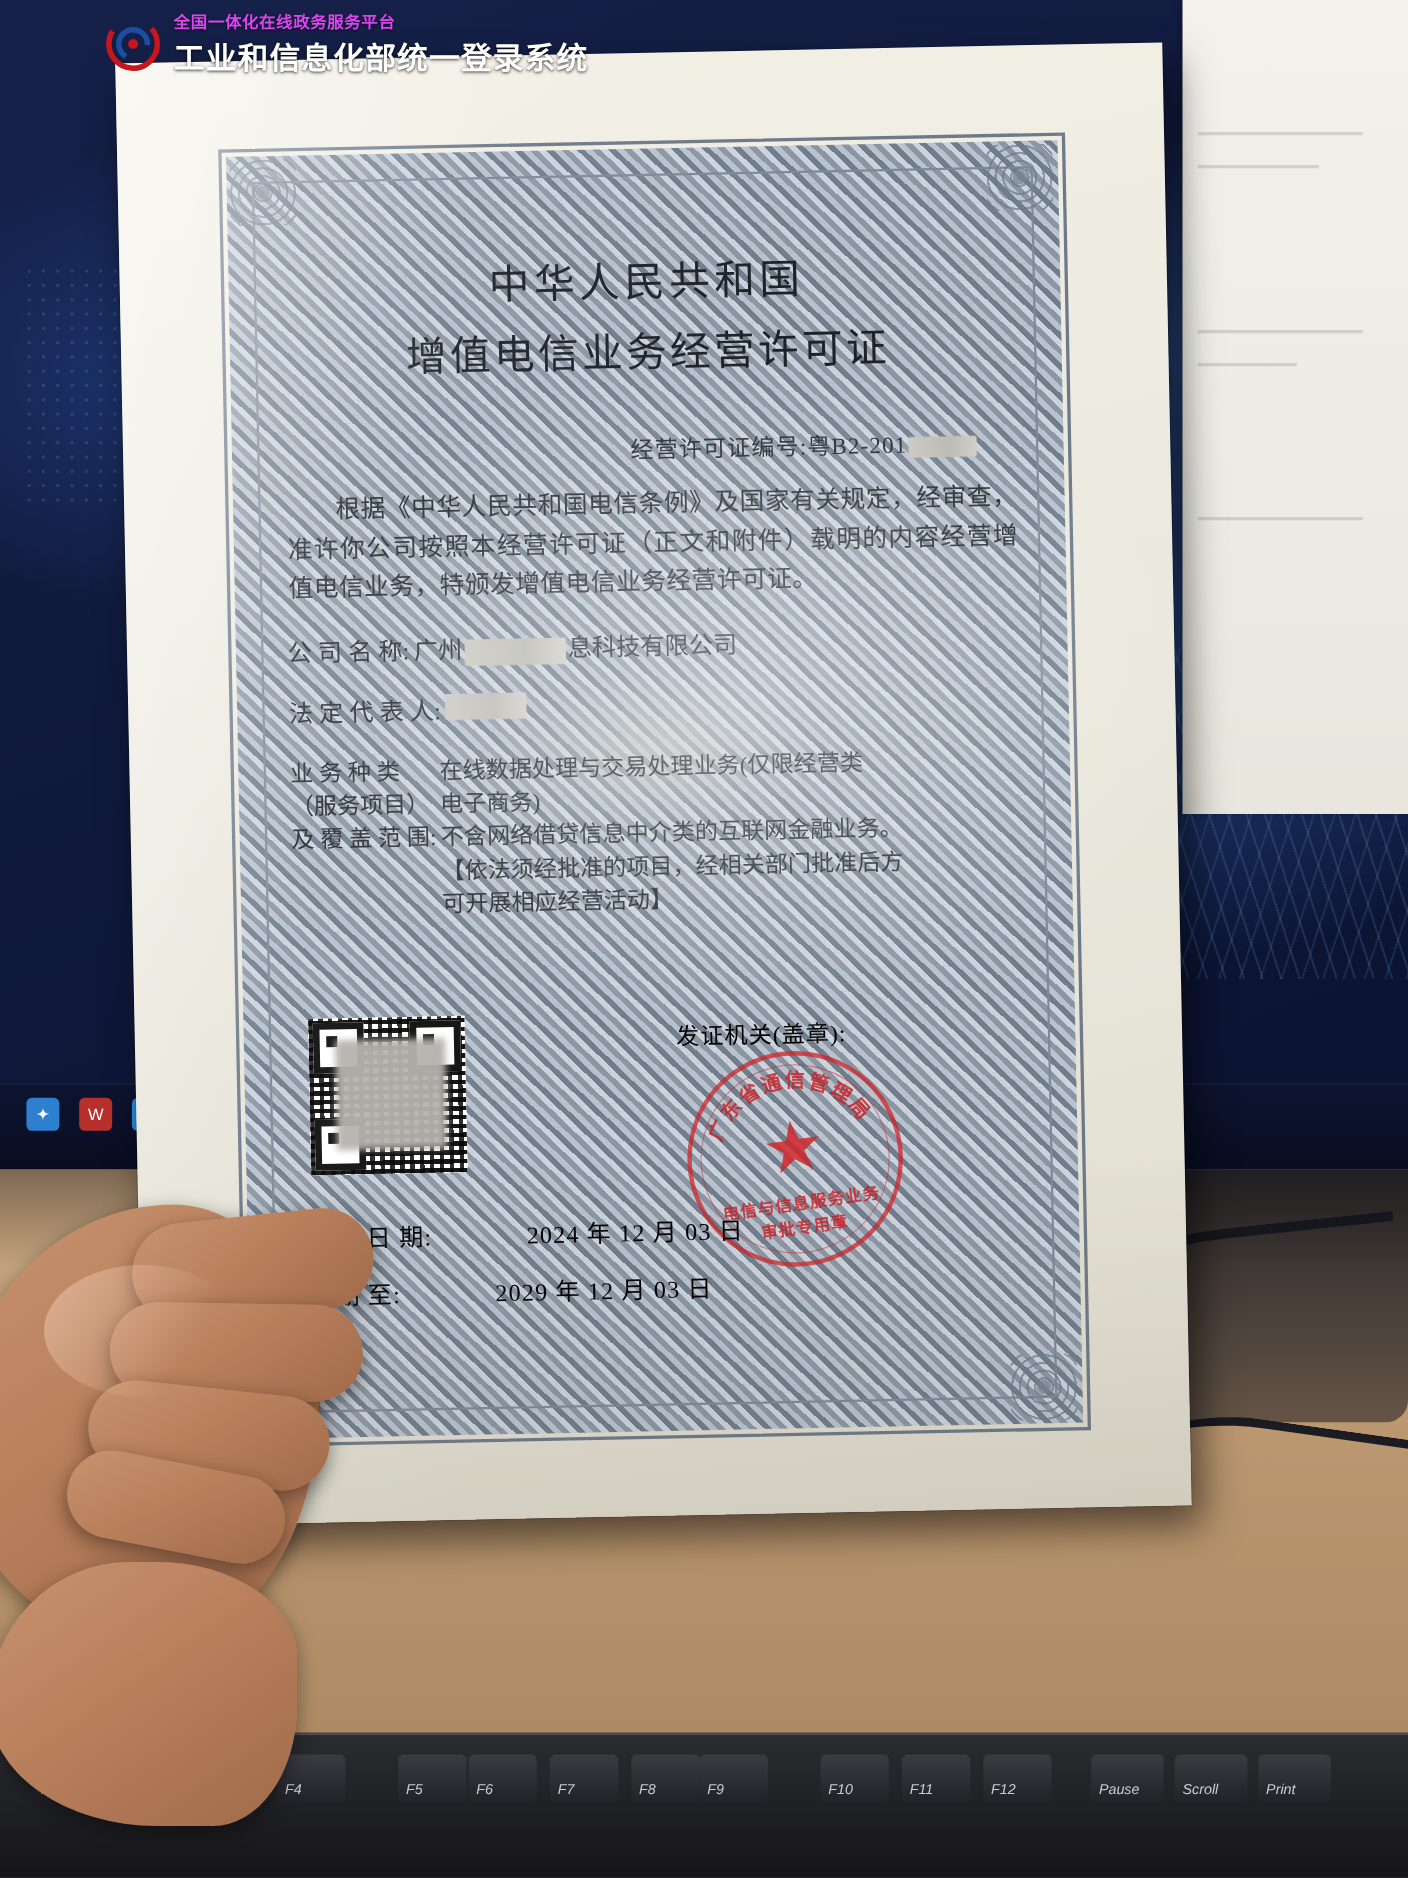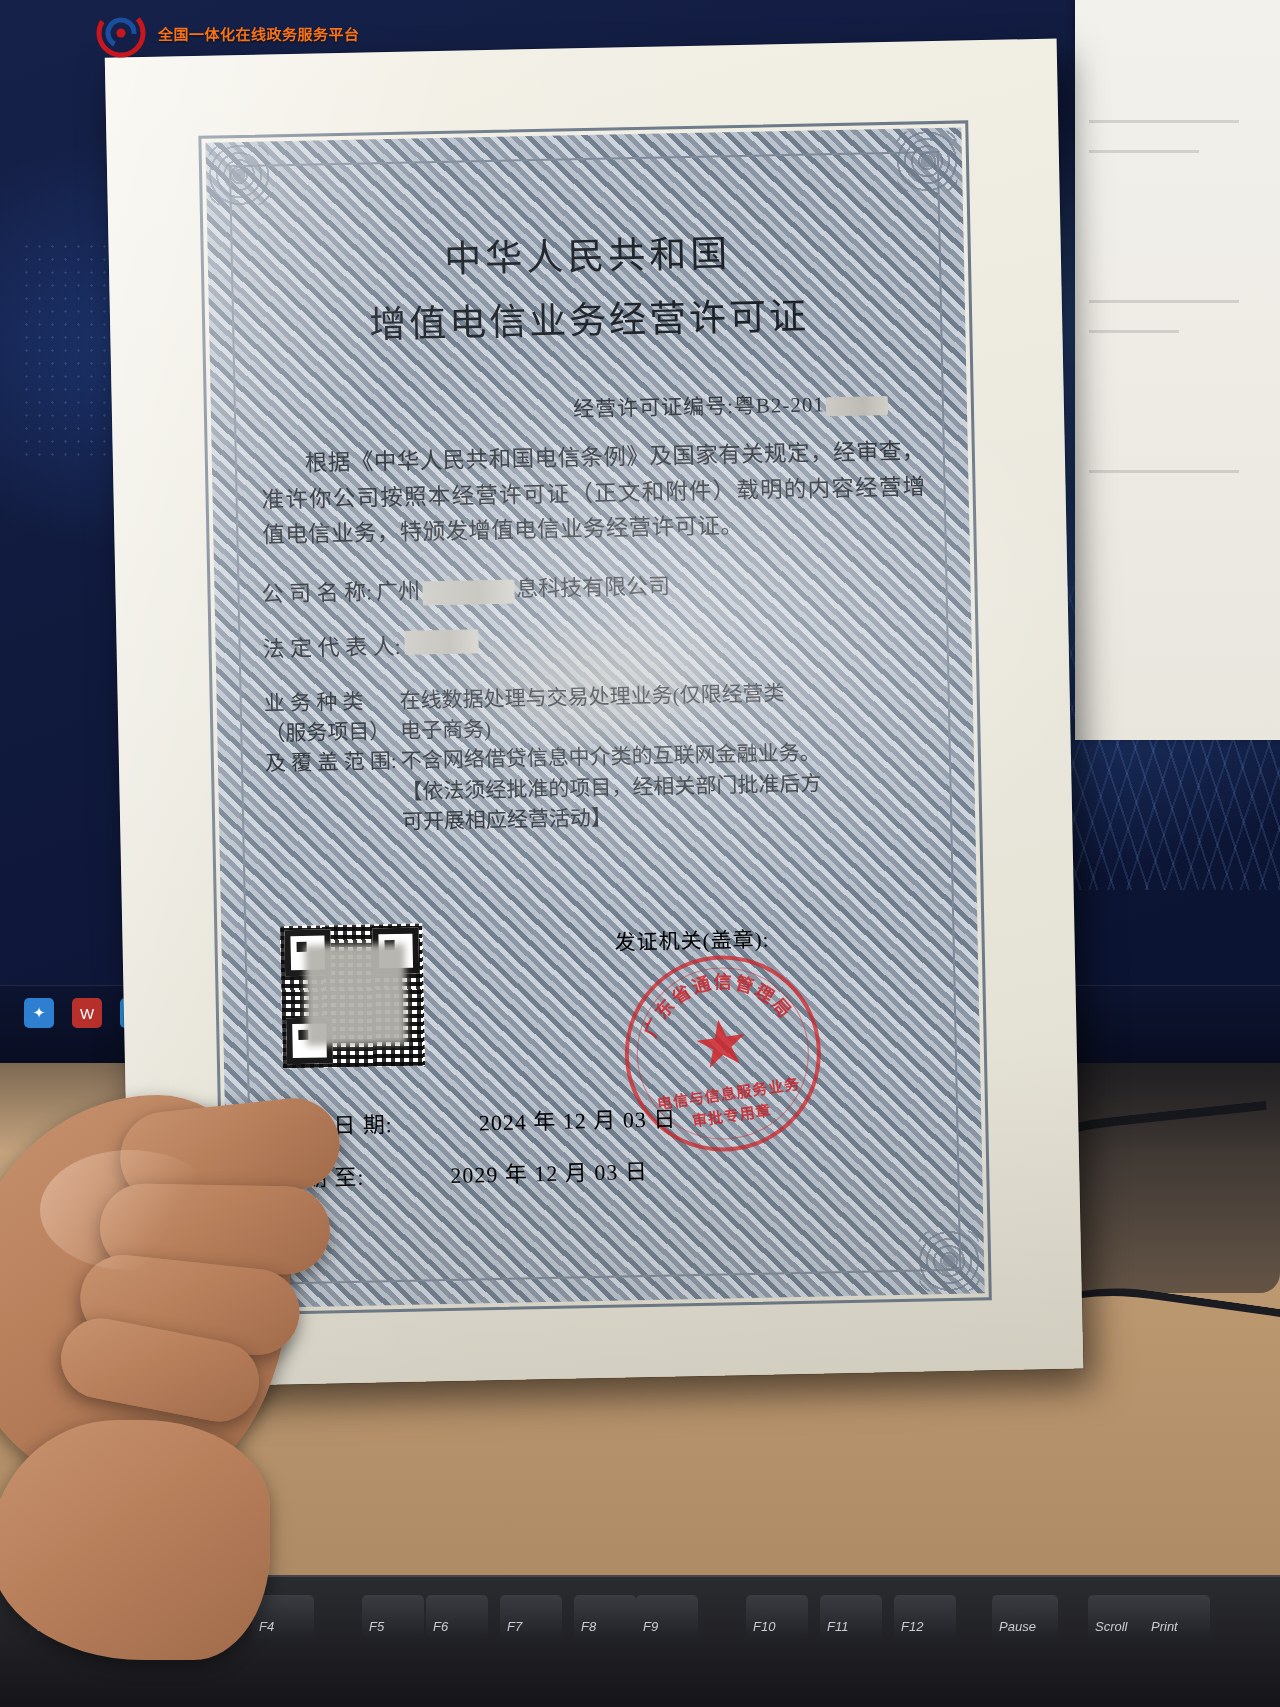--- a/index.html
+++ b/index.html
@@ -159,21 +159,21 @@
   }
   .gear-logo {
     width: 50px; height: 50px;
     position: relative;
     flex: 0 0 auto;
   }
   .header-text .line1 {
     font-family: "Liberation Sans", sans-serif;
     font-size: 15px;
     font-weight: bold;
-    color: #f97316;
+    color: #d946ef;
     letter-spacing: 0.5px;
     text-shadow: 0 1px 2px rgba(0,0,0,0.7);
   }
   .header-text .line2 {
     font-family: "Liberation Sans", sans-serif;
     font-size: 28px;
     font-weight: bold;
     color: #ffffff;
     letter-spacing: 1px;
     text-shadow: 0 1px 3px rgba(0,0,0,0.8);
@@ -514,21 +514,21 @@
       <div class="key" style="left: 252px; width: 62px;">F4</div>
       <div class="key" style="left: 362px; width: 62px;">F5</div>
       <div class="key" style="left: 426px; width: 62px;">F6</div>
       <div class="key" style="left: 500px; width: 62px;">F7</div>
       <div class="key" style="left: 574px; width: 62px;">F8</div>
       <div class="key" style="left: 636px; width: 62px;">F9</div>
       <div class="key" style="left: 746px; width: 62px;">F10</div>
       <div class="key" style="left: 820px; width: 62px;">F11</div>
       <div class="key" style="left: 894px; width: 62px;">F12</div>
       <div class="key" style="left: 992px; width: 66px;">Pause</div>
-      <div class="key" style="left: 1068px; width: 66px; margin-left: 20px;">Scroll</div>
+      <div class="key" style="left: 1068px; width: 66px;">Scroll</div>
       <div class="key" style="left: 1144px; width: 66px;">Print</div>
     </div>
 </div>
 
 <div class="paper">
   <div class="border-outer"></div>
   <div class="border-band"></div>
   <div class="border-inner"></div>
   <div class="guilloche"></div>
   <div class="watermark"></div>
@@ -618,14 +618,15 @@
 <div class="header">
   <div class="gear-logo">
     <svg viewBox="0 0 50 50" width="50" height="50">
       <circle cx="25" cy="25" r="22" fill="none" stroke="#c8161d" stroke-width="5" stroke-dasharray="96 42" transform="rotate(-40 25 25)"></circle>
       <circle cx="25" cy="25" r="13" fill="none" stroke="#1a4fa0" stroke-width="5" stroke-dasharray="55 28" transform="rotate(120 25 25)"></circle>
       <circle cx="25" cy="25" r="4.5" fill="#c8161d"></circle>
     </svg>
   </div>
   <div class="header-text">
     <div class="line1">全国一体化在线政务服务平台</div>
+    <div class="line2">工业和信息化部统一登录系统</div>
   </div>
 </div>
 
 </body></html>

